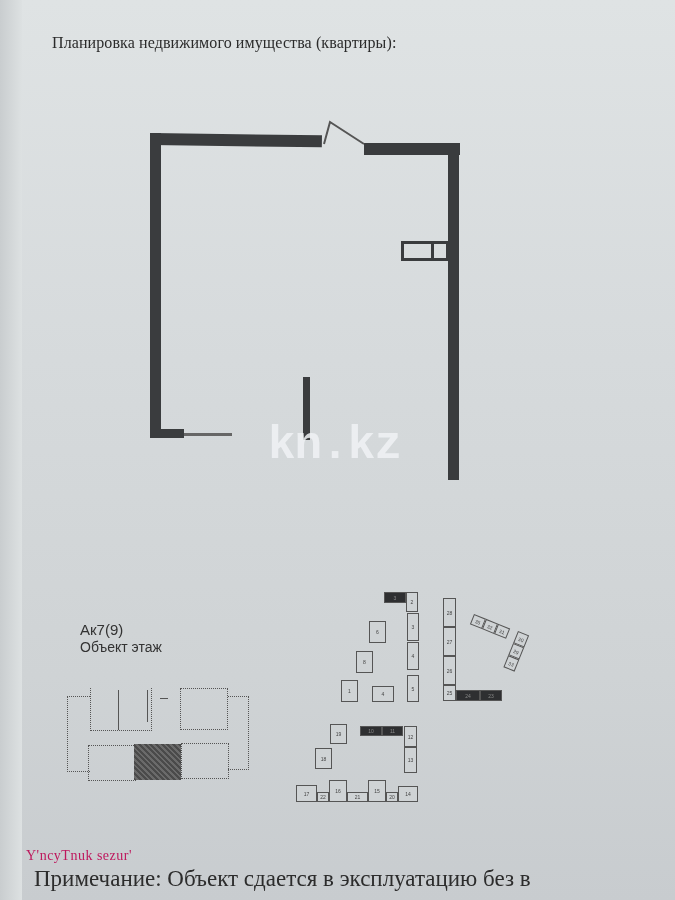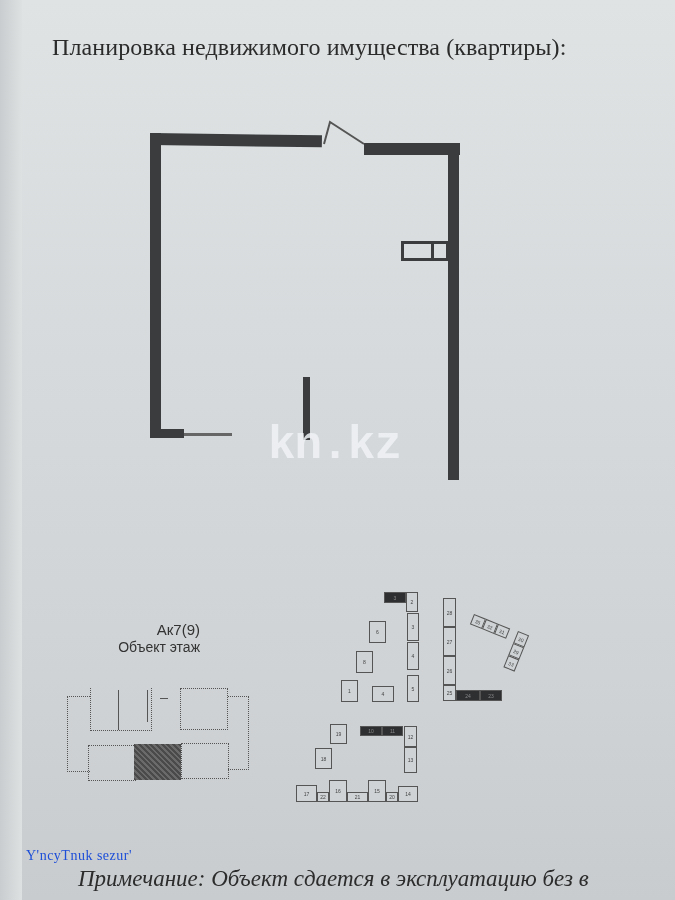--- a/index.html
+++ b/index.html
@@ -3,42 +3,42 @@
   <meta charset="utf-8">
   <style>
     html, body { margin: 0; padding: 0; }
     body {
       width: 675px; height: 900px; overflow: hidden; position: relative;
       background: linear-gradient(180deg, #dfe3e4 0%, #d6dadc 40%, #cfd3d5 75%, #c8cccf 100%);
       font-family: "Liberation Serif", serif;
     }
     .page-edge { position: absolute; left: 0; top: 0; width: 22px; height: 900px;
       background: linear-gradient(90deg, #c9cdcf 0%, #dde1e2 100%); }
-    .title { position: absolute; left: 52px; top: 34px; font-size: 24px; color: #2b2b2b;
+    .title { position: absolute; left: 52px; top: 34px; font-size: 16px; color: #2b2b2b;
       white-space: nowrap; letter-spacing: 0.1px; }
     .wall { position: absolute; background: #3a3c3e; }
     .plan { position: absolute; left: 0; top: 0; width: 675px; height: 900px; }
     .watermark { position: absolute; left: 268px; top: 420px; font-family: Liberation Mono, monospace;
       font-size: 46px; font-weight: bold; color: rgba(240,242,244,0.85); letter-spacing: -1px; }
-    .floor-caption { position: absolute; left: 80px; width: 120px; text-align: right;
+    .floor-caption { position: absolute; left: 80px; width: 120px; text-align: left;
       font-family: "Liberation Sans", sans-serif; color: #333; }
     .cap-building { top: 621px; font-size: 15px; }
     .cap-floor { top: 639px; font-size: 14px; }
     .mini-line { position: absolute; background: #555; }
     .dotted { position: absolute; border: 1px dotted #555; }
     .shaded { position: absolute; background: repeating-linear-gradient(45deg,#4a4a4a 0 2px,#6a6a6a 2px 4px); }
     .spot { position: absolute; border: 1.5px solid #555; background: #cfd3d5;
       font-family: "Liberation Sans", sans-serif; font-size: 5px; color: #444;
       display: flex; align-items: center; justify-content: center; box-sizing: border-box; }
     .spot.dark { background: #2e2f31; color: #888; }
     .rot-group { position: absolute; transform-origin: 0 0; }
-    .footer-garbled { position: absolute; left: 26px; top: 848px; font-size: 14px; color: #1d4ed8;
+    .footer-garbled { position: absolute; left: 26px; top: 848px; font-size: 14px; color: #be185d;
       letter-spacing: 0.5px; white-space: nowrap; }
-    .footer-note { position: absolute; left: 34px; top: 866px; font-size: 23px; font-style: italic;
-      color: #2c2c2c; white-space: nowrap; margin-left: 44px; }
+    .footer-note { position: absolute; left: 34px; top: 866px; font-size: 23px; 
+      color: #2c2c2c; white-space: nowrap; }
   </style>
 </head>
 <body>
 
 <div class="page-edge"></div>
 
 <div class="title">Планировка недвижимого имущества (квартиры):</div>
 
 <div class="plan">
 

